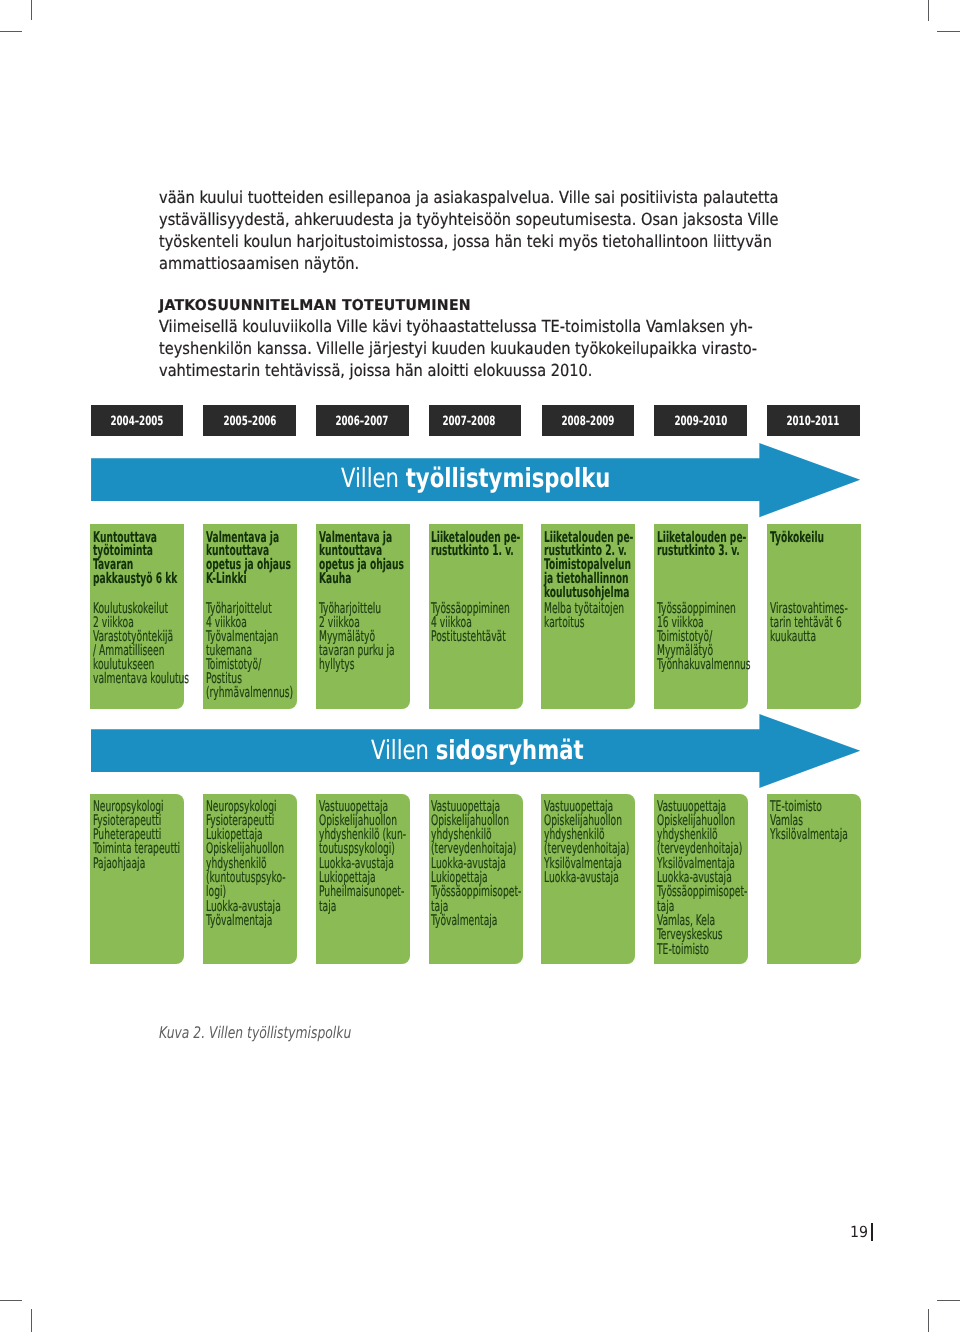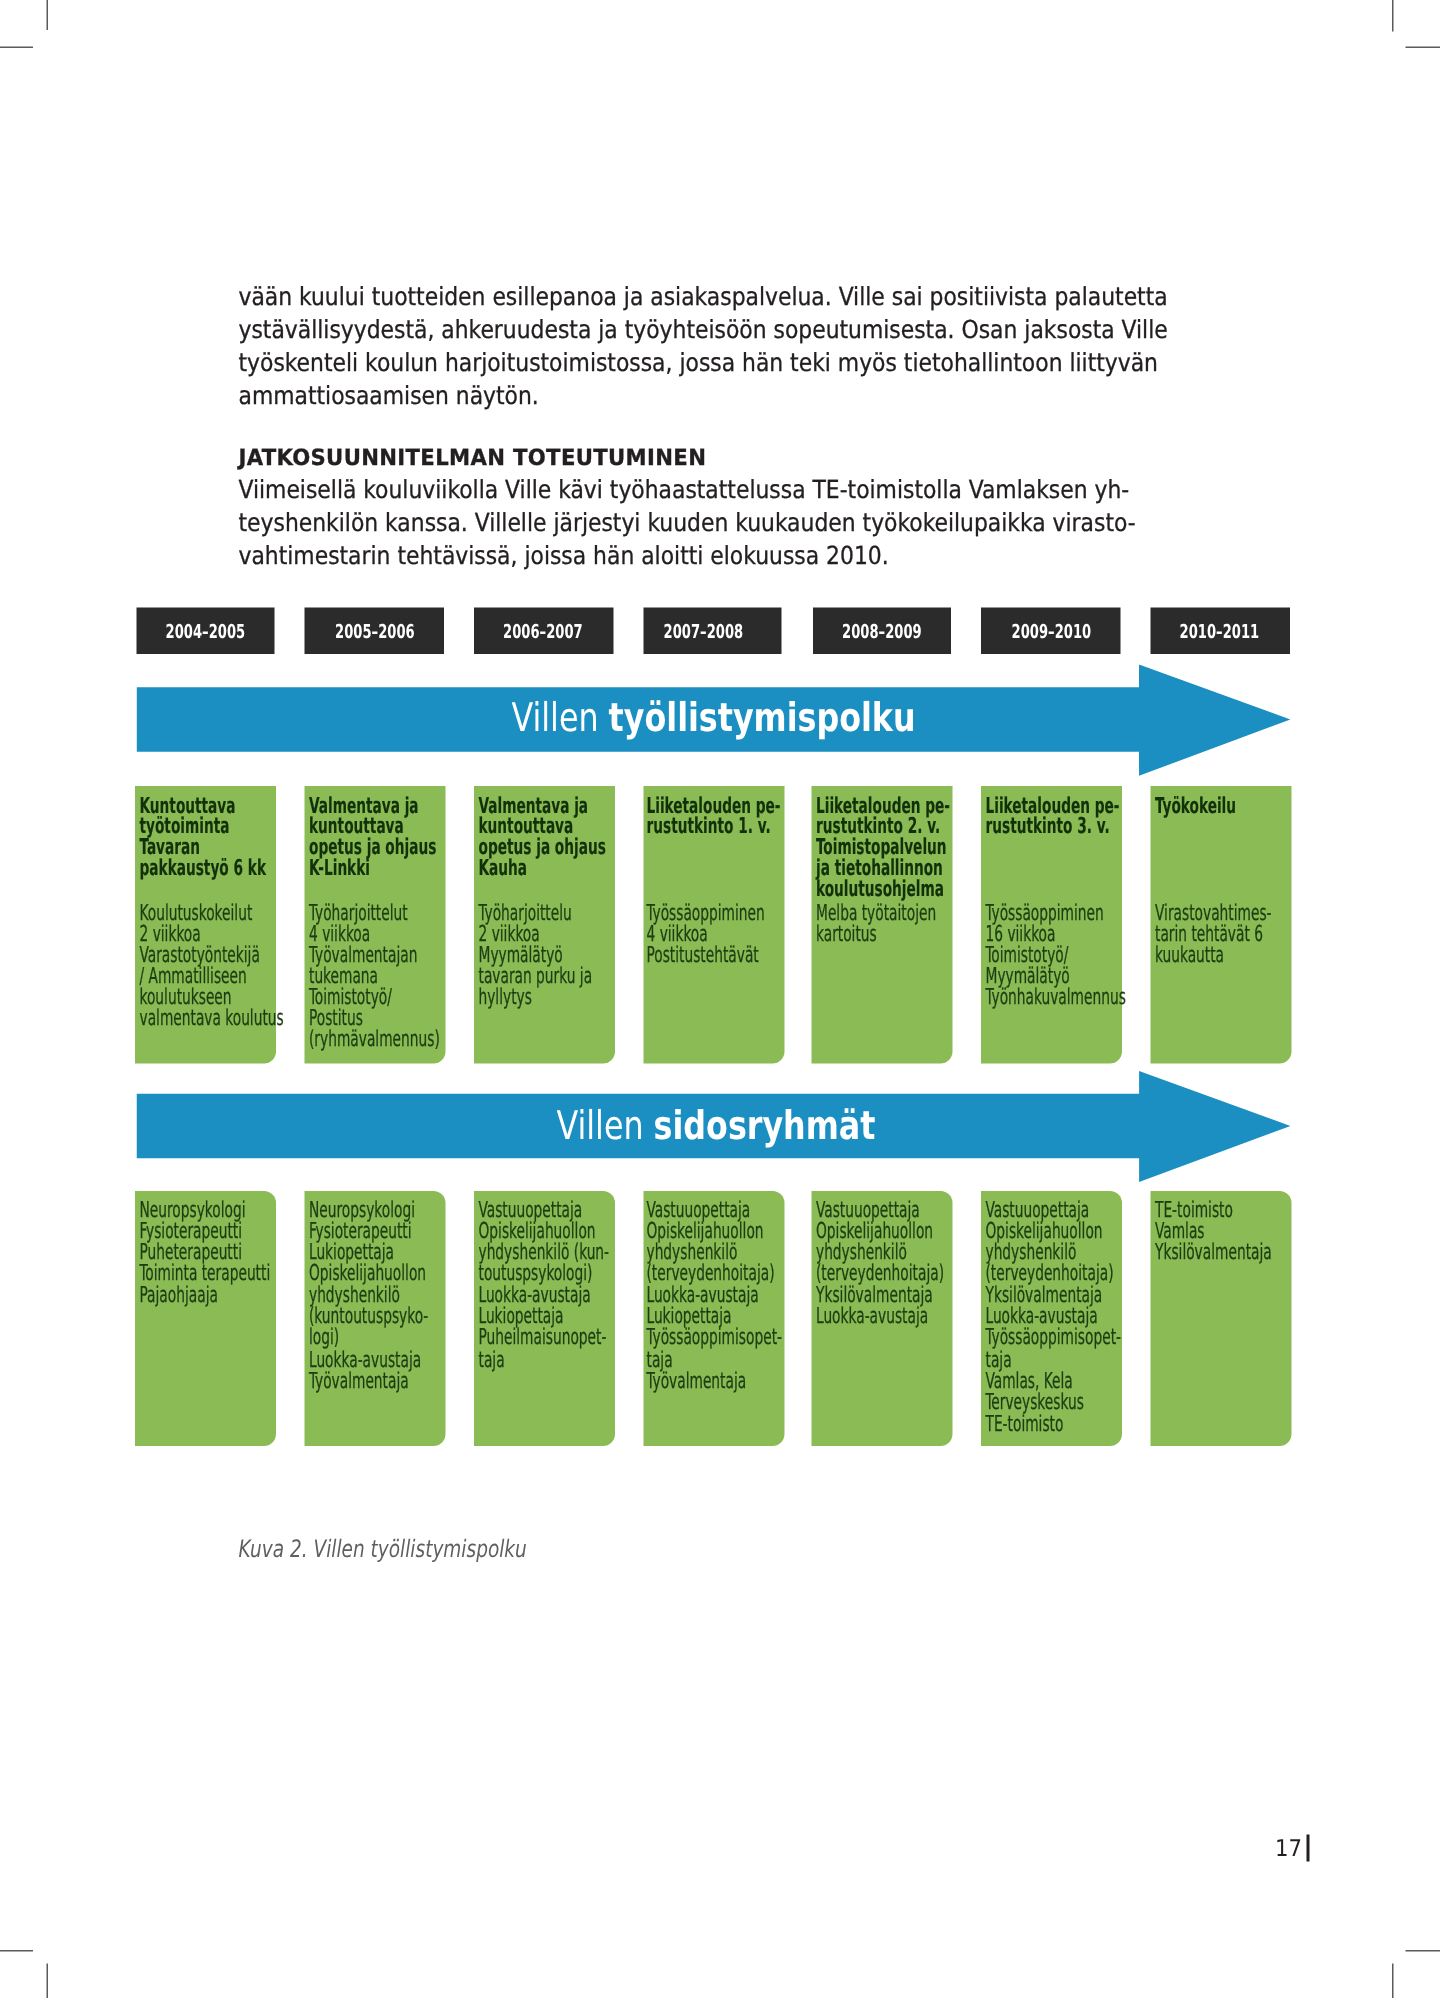--- a/index.html
+++ b/index.html
@@ -196,15 +196,15 @@
 <div class="gbody" style="left:656.95px;top:914.14px;">Vamlas, Kela</div>
 <div class="gbody" style="left:656.95px;top:928.47px;">Terveyskeskus</div>
 <div class="gbody" style="left:656.95px;top:942.80px;">TE-toimisto</div>
 <div class="gbox" style="left:766.90px;top:793.60px;width:94.00px;height:170.10px;border-radius:0 8px 8px 0;"></div>
 <div class="gbody" style="left:769.70px;top:799.50px;">TE-toimisto</div>
 <div class="gbody" style="left:769.70px;top:813.83px;">Vamlas</div>
 <div class="gbody" style="left:769.70px;top:828.16px;">Yksilövalmentaja</div>
 </div>
 <div class="caption" style="left:159.0px;top:1025.2px;">Kuva 2. Villen työllistymispolku</div>
 </figure>
-<div class="pageno" style="left:849.9px;top:1225.4px;">17</div>
+<div class="pageno" style="left:849.9px;top:1225.4px;">19</div>
 <div class="pagebar" style="left:871.2px;top:1223.0px;width:1.7px;height:18.1px;"></div>
 </div>
 
 </body></html>

